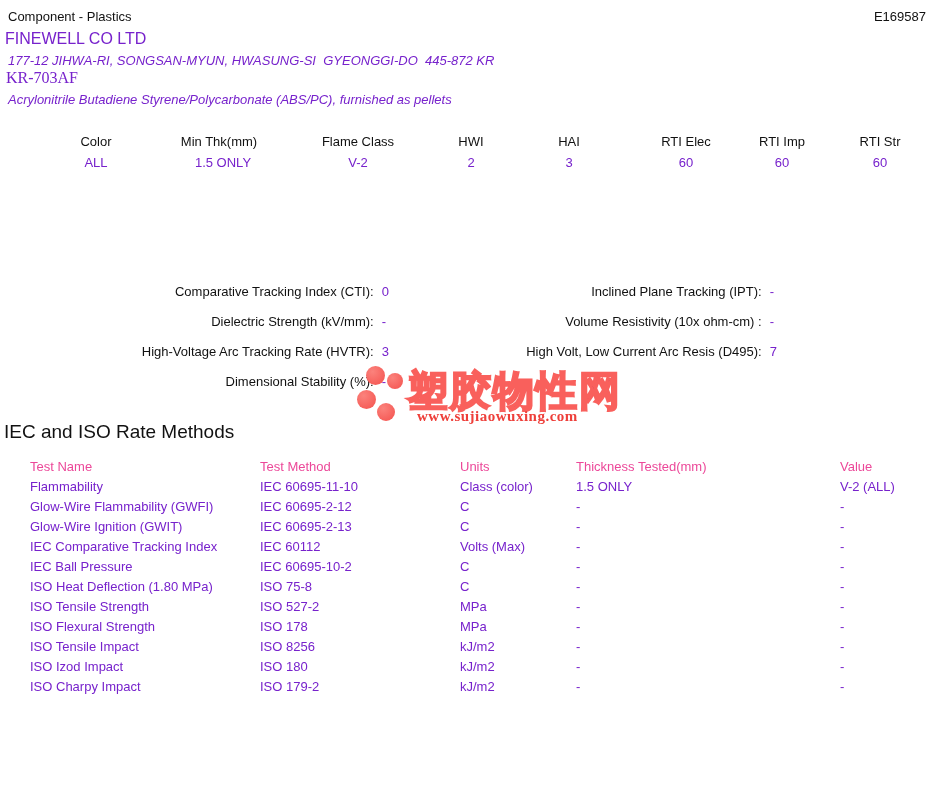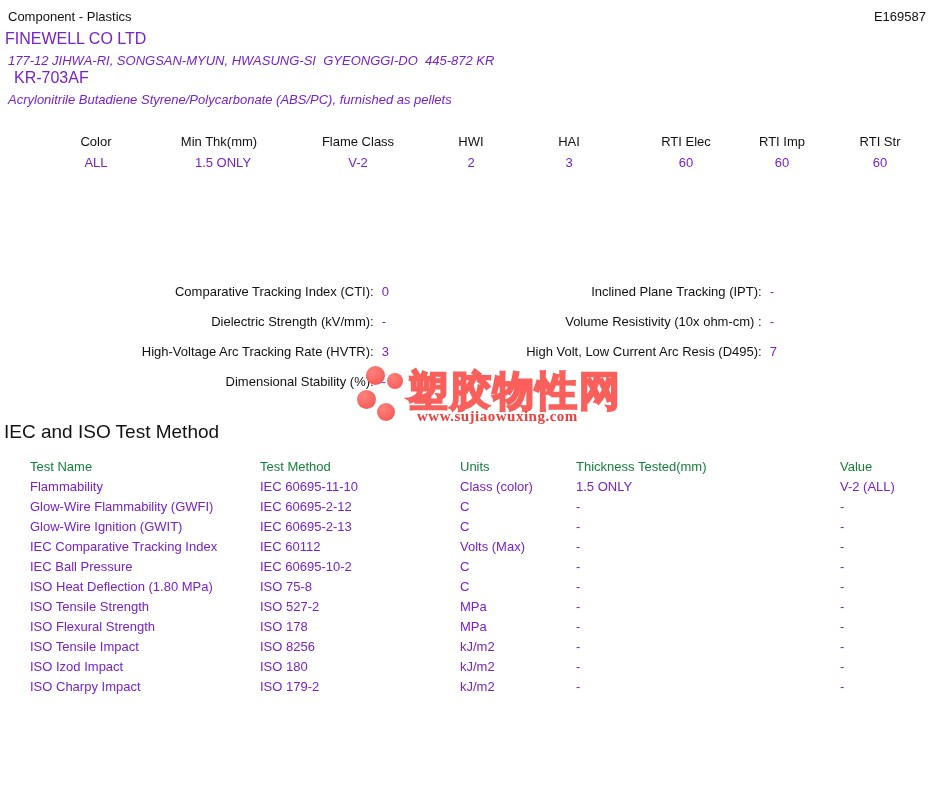--- a/index.html
+++ b/index.html
@@ -13,21 +13,21 @@
   .t13{font-size:13px;line-height:1.1;font-style:italic;}
   .t16{font-size:16px;line-height:1.1;}
 
   
   .doc-type{left:8px;top:9px;font-size:13px;}
   .file-number{right:24px;top:9px;font-size:13px;}
 
   
   .company-name{left:5px;top:30px;}
   .company-address{left:8px;top:54px;white-space:pre;}
-  .grade-name{left:14px;top:69px;}
+  .grade-name{left:6px;top:69px;font-family:Liberation Serif, serif;}
   .grade-desc{left:8px;top:93px;white-space:pre;}
 
   
   .rat-h{top:134px;transform:translateX(-50%);font-size:13px;white-space:nowrap;}
   .rat-v{top:155px;transform:translateX(-50%);font-size:13px;white-space:nowrap;}
 
   
   .prop-row{position:absolute;font-size:13px;white-space:pre;}
   .prop-label{display:inline-block;text-align:right;color:#111;}
   .prop-left .prop-label{width:352px;}
@@ -42,21 +42,21 @@
     color:#701a75;-webkit-text-stroke:2px #f9605c;white-space:nowrap;text-align:right;}
   @supports not (-webkit-text-stroke: 1px red){ .wm-cn{color:#f9605c;} }
   .wm-url{left:417px;top:408px;font-size:15px;font-weight:700;letter-spacing:.5px;
     font-family:"Liberation Serif","DejaVu Serif",serif;color:#ee3f3a;white-space:nowrap;}
 
   
   .section-title{left:4px;top:421px;font-size:19px;color:#111;}
   .tm-row{position:absolute;left:0;width:950px;height:20px;font-size:13px;}
   .tm-row > span{position:absolute;top:0;white-space:nowrap;}
   .tm-c1{left:30px;} .tm-c2{left:260px;} .tm-c3{left:460px;text-align:right;} .tm-c4{left:576px;} .tm-c5{left:840px;}
-  .tm-head > span{color:#15803d;}
+  .tm-head > span{color:#ec4899;}
   .tm-data > span{color:#7722cc;}
 </style>
 </head>
 <body>
 
 <div class="page">
 
   <div class="abs doc-type black">Component - Plastics</div>
   <div class="abs file-number black">E169587</div>
 
@@ -112,21 +112,21 @@
 
   <div>
     <div class="wm-dot" style="left:366px;top:366px;width:19px;height:19px"></div>
     <div class="wm-dot" style="left:387px;top:373px;width:16px;height:16px"></div>
     <div class="wm-dot" style="left:357px;top:390px;width:19px;height:19px"></div>
     <div class="wm-dot" style="left:377px;top:403px;width:18px;height:18px"></div>
     <div class="abs wm-cn">塑胶物性网</div>
     <div class="abs wm-url">www.sujiaowuxing.com</div>
   </div>
 
-  <div class="abs section-title">IEC and ISO Test Method</div>
+  <div class="abs section-title">IEC and ISO Rate Methods</div>
 
   <div>
     <div class="tm-row tm-head" style="top:459px">
       <span class="tm-c1">Test Name</span>
       <span class="tm-c2">Test Method</span>
       <span class="tm-c3">Units</span>
       <span class="tm-c4">Thickness Tested(mm)</span>
       <span class="tm-c5">Value</span>
     </div>
 

